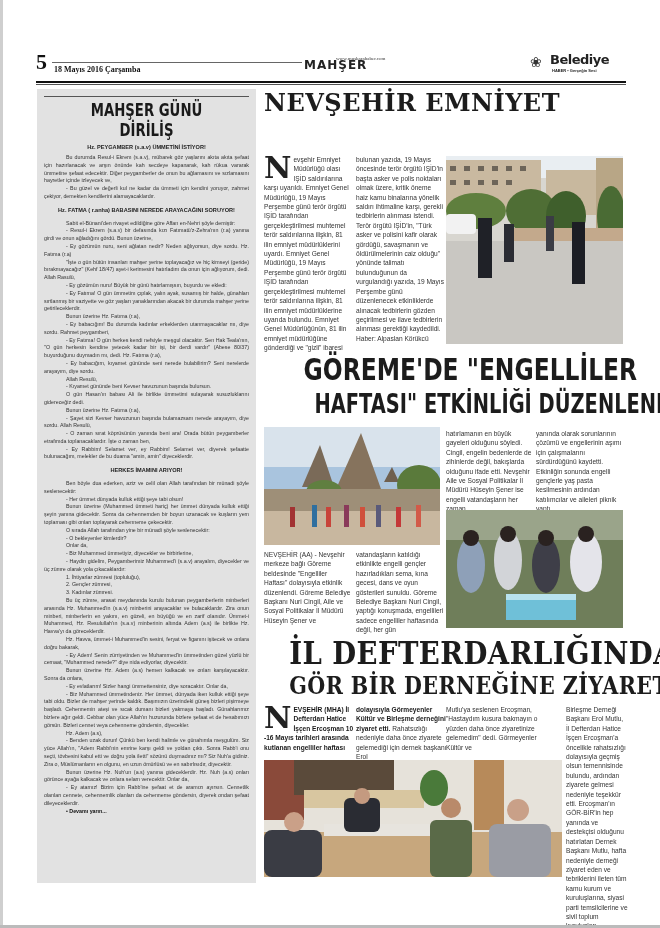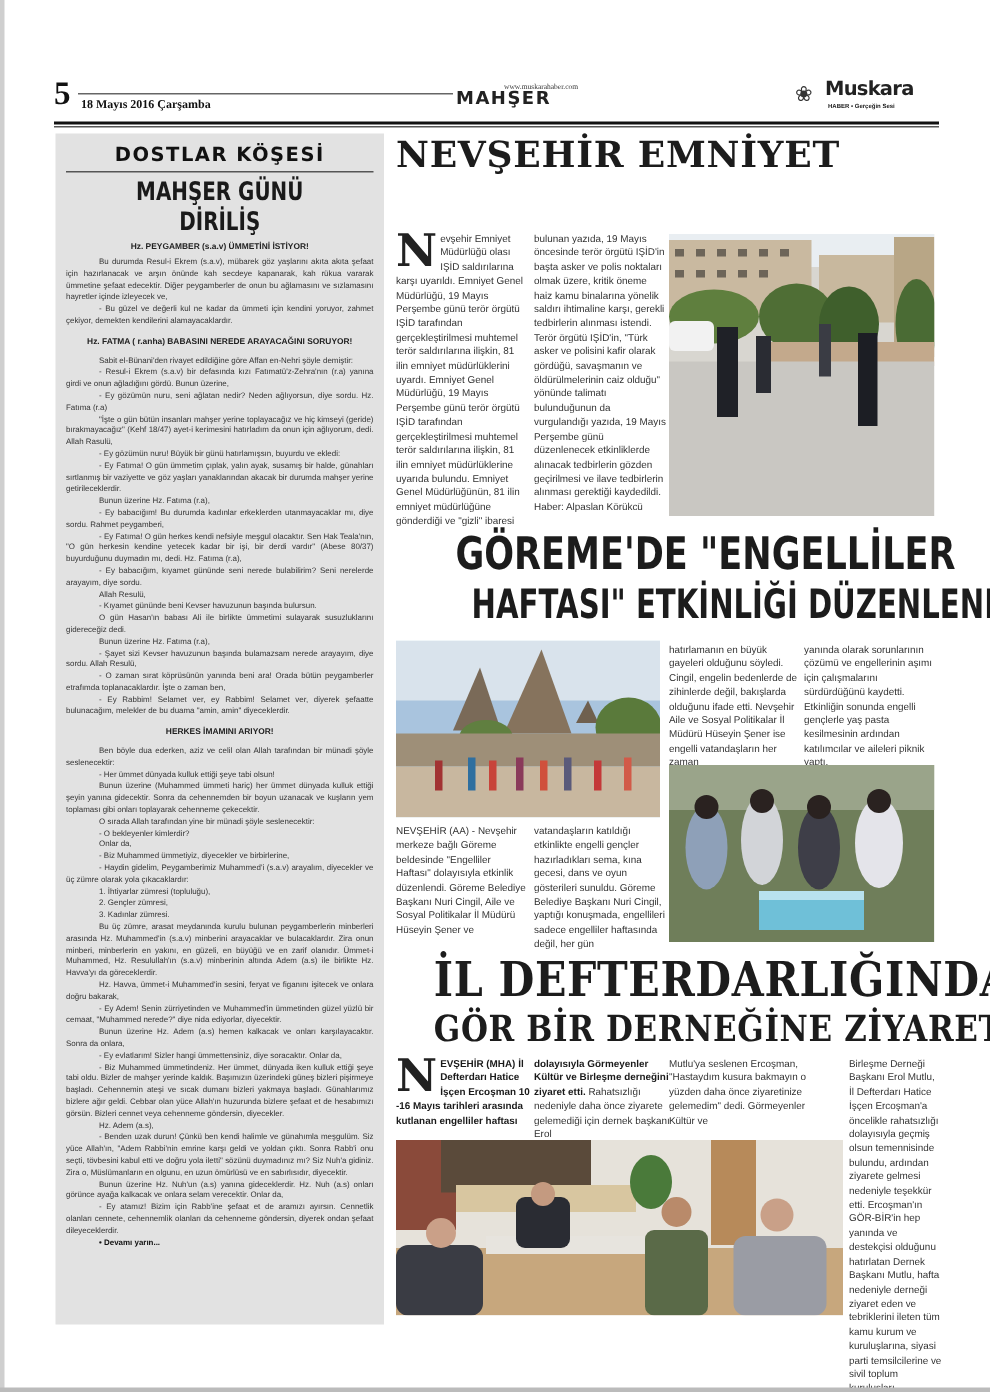--- a/index.html
+++ b/index.html
@@ -61,29 +61,28 @@
 <div class="frame-left"></div>
 
 <div class="masthead">
   <span class="page-no">5</span>
   <div class="mast-line-left"></div>
   <span class="date">18 Mayıs 2016 Çarşamba</span>
   <span class="guncel">MAHŞER</span>
   <span class="web">www.muskarahaber.com</span>
   <div class="logo">
     <span class="logo-icon">❀</span>
-    <span class="logo-text">Muskara</span>
+    <span class="logo-text">Belediye</span>
     <span class="logo-sub">HABER • Gerçeğin Sesi</span>
   </div>
 </div>
 <div class="mast-rule"></div>
 <div class="mast-rule2"></div>
 
 <div class="left-col">
-  <div class="col-kicker">DOSTLAR KÖŞESİ</div>
   <div class="col-rule"></div>
   <div class="col-title">MAHŞER GÜNÜ DİRİLİŞ</div>
   <div class="col-subhead">Hz. PEYGAMBER (s.a.v) ÜMMETİNİ İSTİYOR!</div>
   <div class="col-body">
     <p>Bu durumda Resul-i Ekrem (s.a.v), mübarek göz yaşlarını akıta akıta şefaat için hazırlanacak ve arşın önünde kah secdeye kapanarak, kah rükua vararak ümmetine şefaat edecektir. Diğer peygamberler de onun bu ağlamasını ve sızlamasını hayretler içinde izleyecek ve,</p>
     <p>- Bu güzel ve değerli kul ne kadar da ümmeti için kendini yoruyor, zahmet çekiyor, demekten kendilerini alamayacaklardır.</p>
     <p class="sub">Hz. FATMA ( r.anha) BABASINI NEREDE ARAYACAĞINI SORUYOR!</p>
     <p>Sabit el-Bünani'den rivayet edildiğine göre Affan en-Nehri şöyle demiştir:</p>
     <p>- Resul-i Ekrem (s.a.v) bir defasında kızı Fatımatü'z-Zehra'nın (r.a) yanına girdi ve onun ağladığını gördü. Bunun üzerine,</p>
     <p>- Ey gözümün nuru, seni ağlatan nedir? Neden ağlıyorsun, diye sordu. Hz. Fatıma (r.a)</p>

